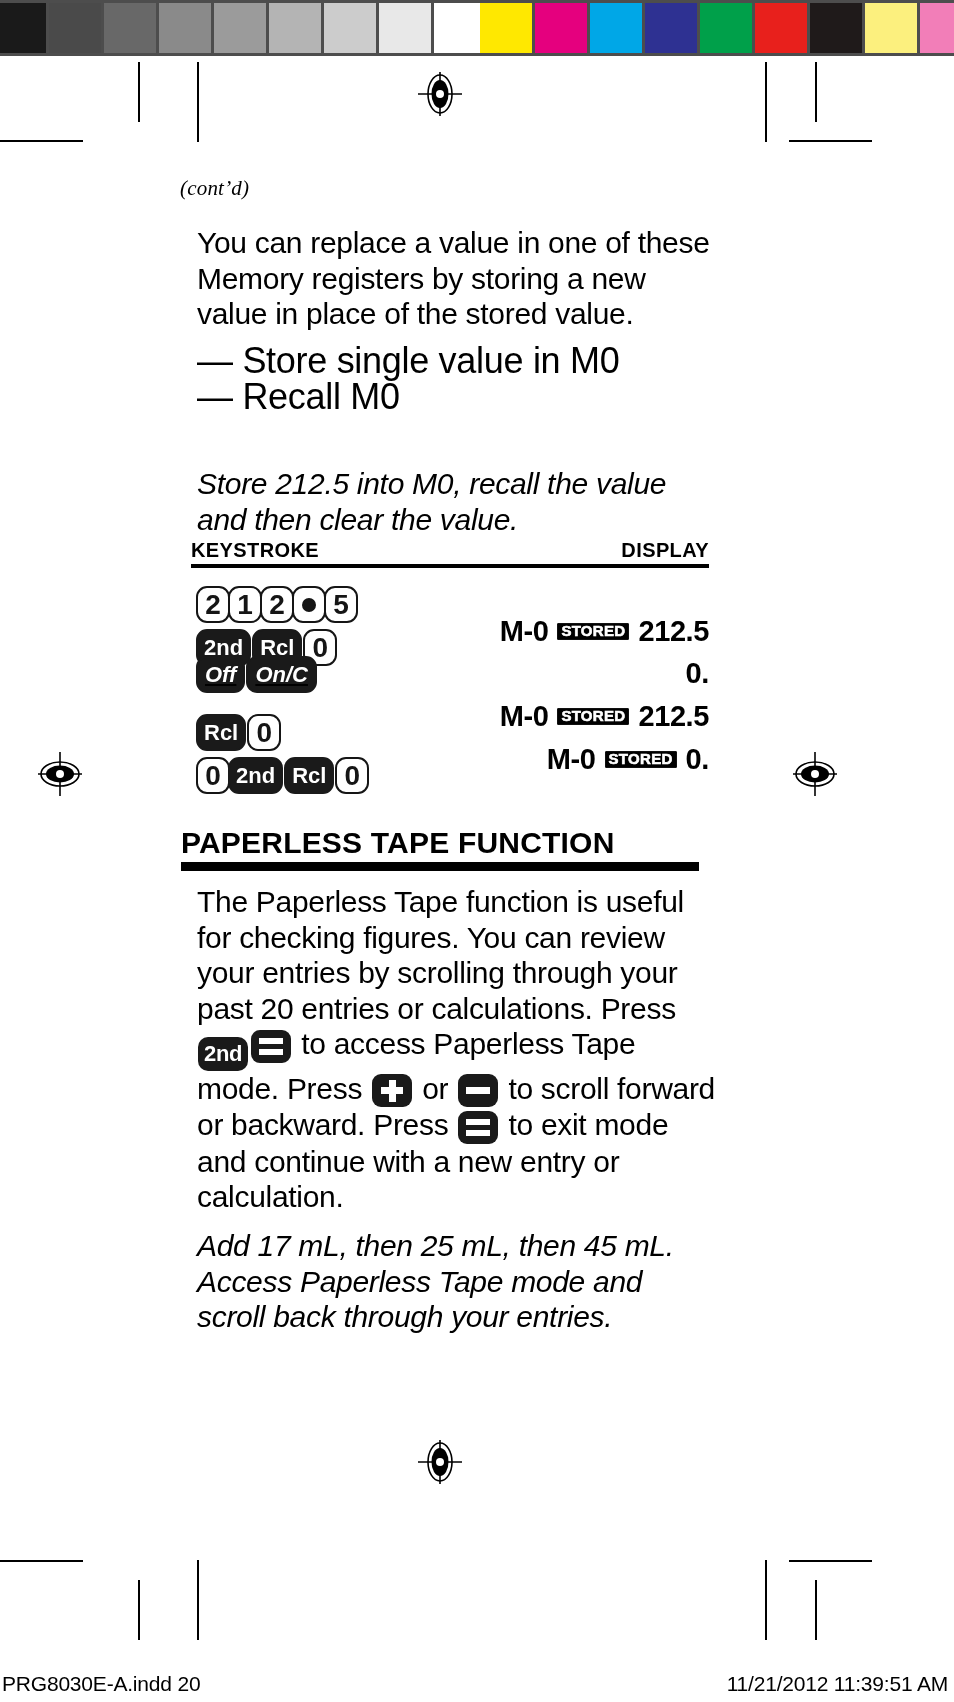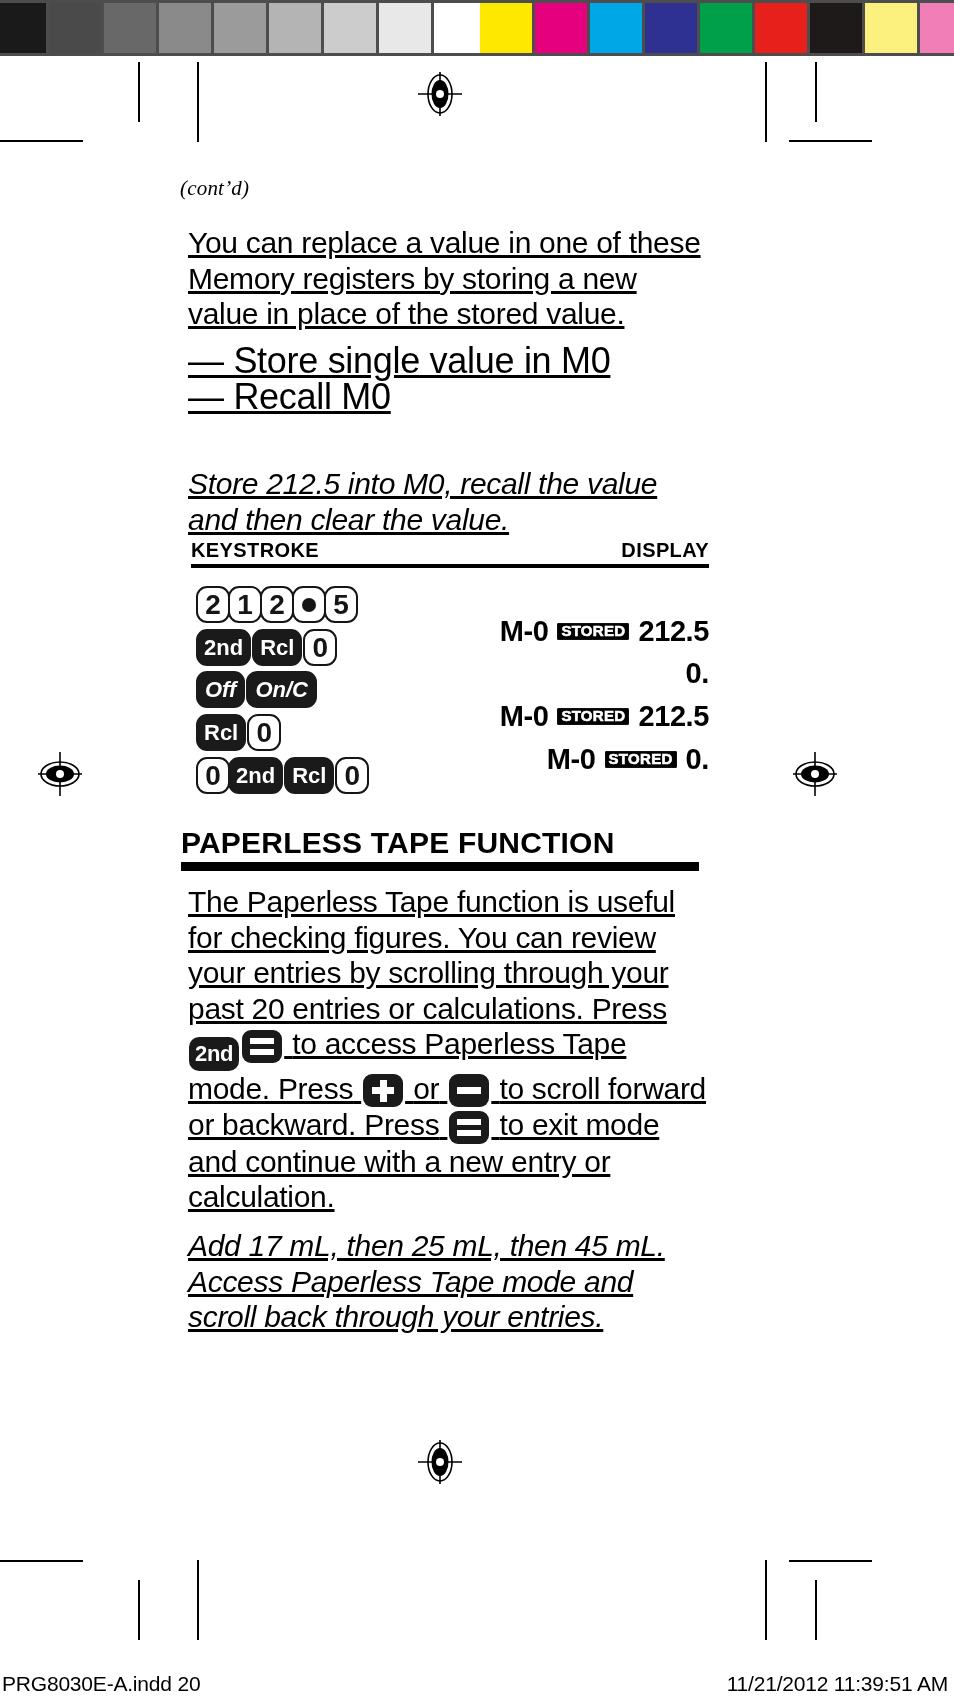--- a/index.html
+++ b/index.html
@@ -57,23 +57,22 @@
     left: 180px;
     top: 176px;
     font-family: "Liberation Serif", serif;
     font-style: italic;
     font-size: 21px;
     letter-spacing: 0.2px;
   }
 
   .body-block {
     position: absolute;
-    left: 188px;
+    left: 197px;
     width: 520px;
-    text-decoration: underline;
   }
   p.bodytext {
     margin: 0;
     font-size: 30px;
     line-height: 35.5px;
     letter-spacing: -0.3px;
   }
   p.bodytext.italic {
     font-style: italic;
   }
@@ -386,21 +385,21 @@
       <span class="key dark">Rcl</span>
       <span class="key light">0</span>
     </div>
     <div class="display" style="top: 631px;">
       <div class="disp-inner">
         <span>M-0</span>
         <span class="stored-badge">STORED</span>
         <span>212.5</span>
       </div>
     </div>
-    <div class="keyrow" style="top: 671px;">
+    <div class="keyrow" style="top: 656px; text-decoration: underline;">
       <span class="key dark ital">Off</span>
       <span class="key dark ital">On/C</span>
     </div>
     <div class="display" style="top: 673px;">
       <div class="disp-inner">
         <span>0.</span>
       </div>
     </div>
     <div class="keyrow" style="top: 714px;">
       <span class="key dark">Rcl</span>

